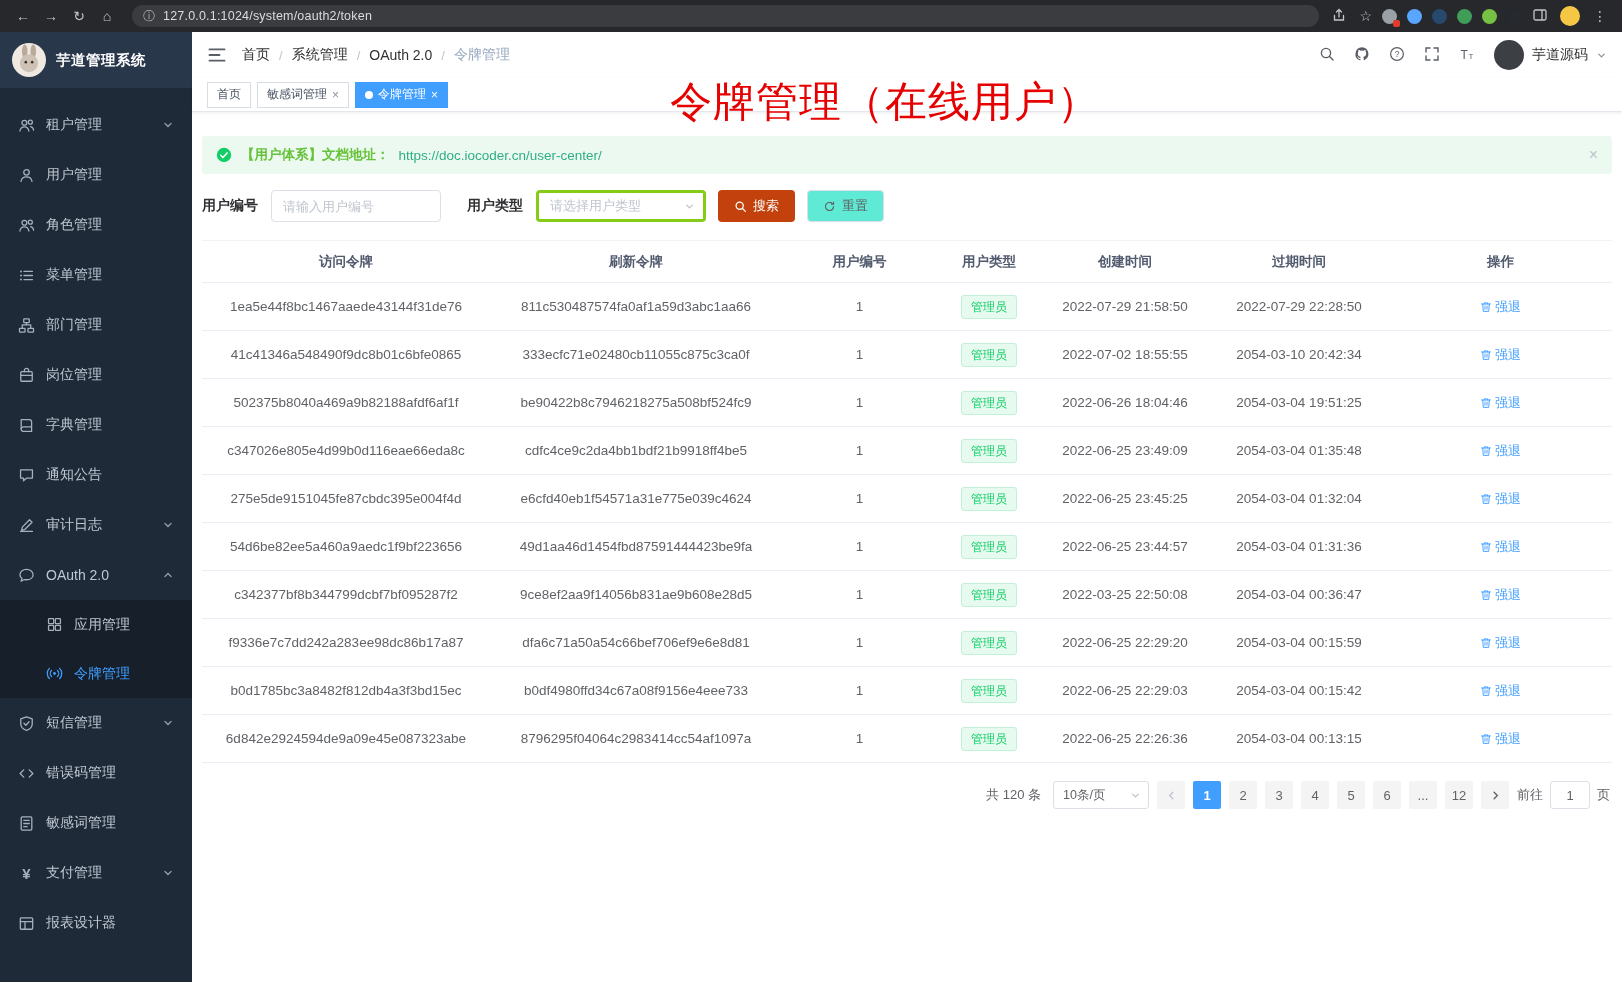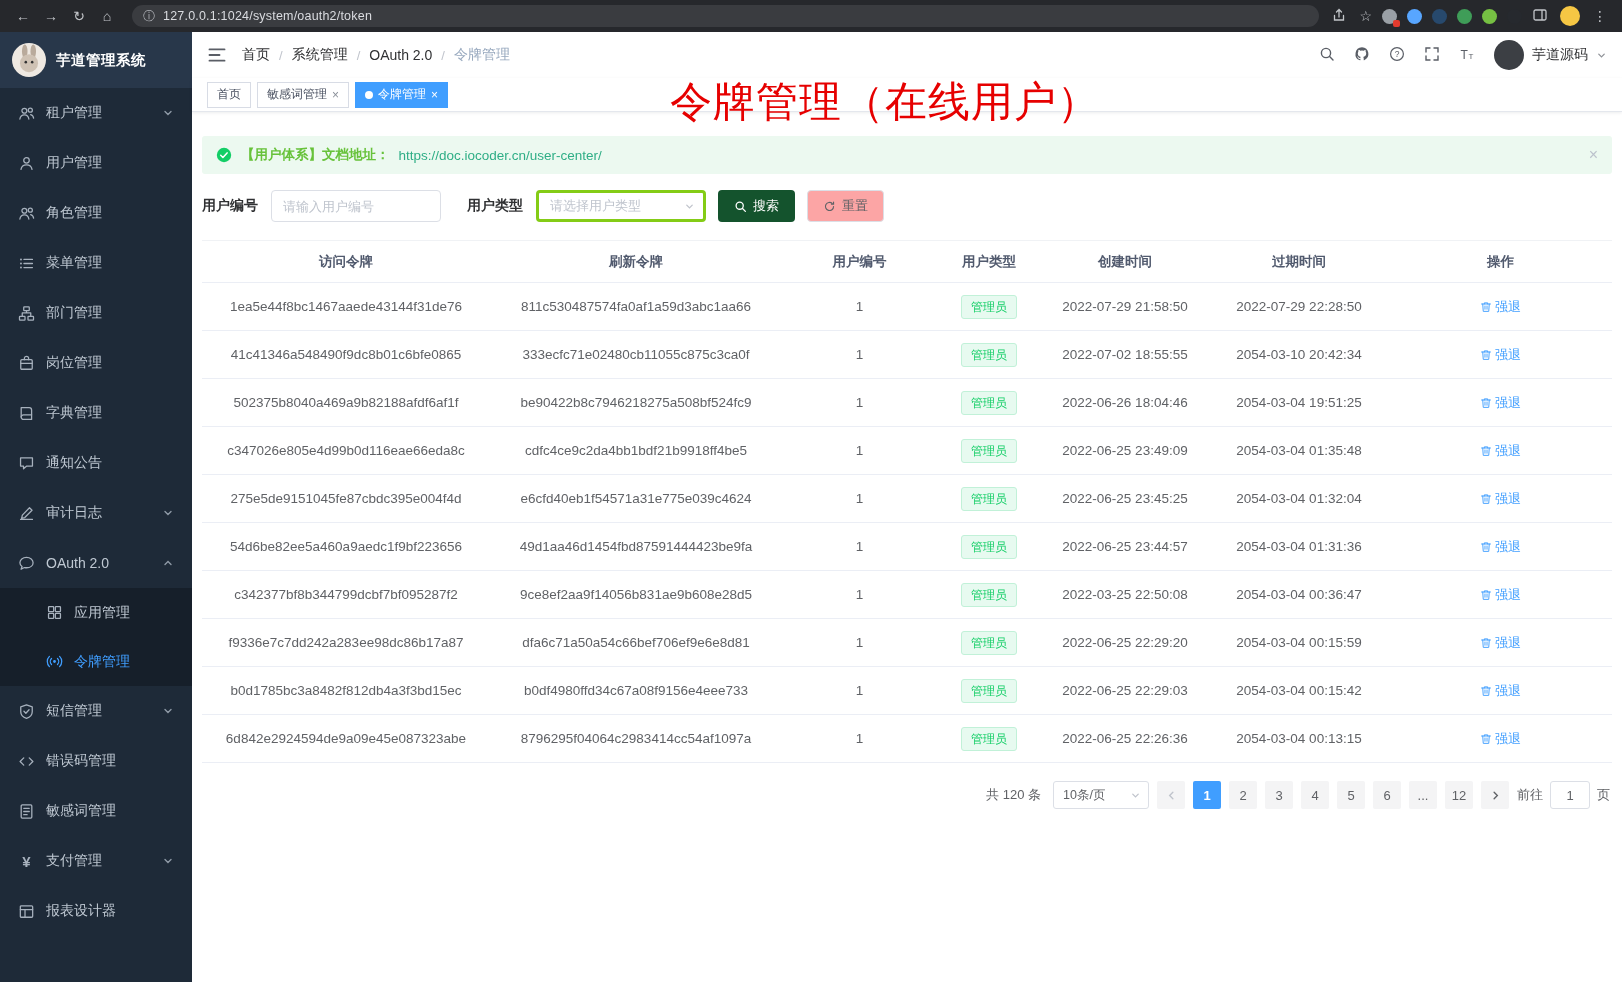--- a/index.html
+++ b/index.html
@@ -19,21 +19,21 @@
   .ext-badge { position: absolute; right: -3px; bottom: -3px; width: 7px; height: 7px; background: #e23b2e; border-radius: 2px; }
   .avatar-smiley { width: 20px; height: 20px; border-radius: 50%; background: #f6c744; display: inline-block; }
   .kebab { color: #c2c5c9; font-size: 14px; cursor: pointer; padding: 0 3px; }
   .star { color: #c2c5c9; font-size: 14px; cursor: pointer; }
 
   
   .app { display: flex; height: 950px; }
   .sidebar { width: 192px; background: #1e2a38; flex-shrink: 0; display: flex; flex-direction: column; }
   .logo-row { height: 56px; background: #28374a; display: flex; align-items: center; gap: 10px; padding: 0 12px; flex-shrink: 0; }
   .logo-title { color: #fff; font-size: 14.5px; font-weight: 700; letter-spacing: .5px; white-space: nowrap; }
-  .menu { flex: 1; overflow: hidden; padding-top: 0; }
+  .menu { flex: 1; overflow: hidden; padding-top: 12px; }
   .menu-item { height: 50px; display: flex; align-items: center; padding: 0 18px; color: #bfc8d2; font-size: 14px; cursor: pointer; }
   .menu-item .mi-icon { width: 17px; height: 17px; margin-right: 11px; color: #a7b1bd; display: flex; align-items: center; justify-content: center; flex-shrink: 0; }
   .svgi { width: 100%; height: 100%; }
   .mi-arrow { margin-left: auto; color: #8f9aa6; width: 12px; height: 12px; display: flex; }
   .chev { width: 100%; height: 100%; }
   .menu-item.sub { background: #161f2a; padding-left: 46px; height: 49px; }
   .menu-item.active { color: #409eff; }
   .menu-item.active .mi-icon { color: #409eff; }
   .yen-glyph { font-size: 15px; font-weight: 700; line-height: 1; }
 
@@ -70,22 +70,22 @@
   .alert-close { margin-left: auto; color: #bcc2cc; font-size: 16px; cursor: pointer; line-height: 1; }
 
   .search-form { display: flex; align-items: center; margin: 2px 0 18px; }
   .form-label { font-size: 14px; font-weight: 700; color: #303133; margin-right: 13px; white-space: nowrap; }
   .form-input { width: 170px; height: 32px; border: 1px solid #dcdfe6; border-radius: 4px; padding: 0 11px; font-size: 13px; color: #606266; outline: none; background: #fff; }
   .form-input::placeholder { color: #bfc4cd; }
   .form-select { width: 170px; height: 32px; border: 3px solid #84cc16; border-radius: 4px; padding: 0 8px 0 11px; font-size: 13px; color: #bfc4cd; display: flex; align-items: center; justify-content: space-between; cursor: pointer; background: #fff; }
   .gap26 { width: 26px; flex-shrink: 0; }
   .gap12 { width: 12px; flex-shrink: 0; }
   .btn { height: 32px; border-radius: 4px; font-size: 13px; display: inline-flex; align-items: center; gap: 6px; padding: 0 15px; cursor: pointer; border: 1px solid transparent; white-space: nowrap; }
-  .btn-primary { background: #14532d; color: #fff; }
-  .btn-plain { background: #fca5a5; border-color: #dcdfe6; color: #606266; }
+  .btn-primary { background: #c2410c; color: #fff; }
+  .btn-plain { background: #5eead4; border-color: #dcdfe6; color: #606266; }
   .bi { width: 13px; height: 13px; display: flex; }
 
   .data-table { width: 100%; border-collapse: collapse; table-layout: fixed; }
   .data-table th { height: 42px; font-size: 13.5px; font-weight: 700; color: #515a6e; text-align: center; border-top: 1px solid #f0f2f5; border-bottom: 1px solid #ebeef5; background: #fff; }
   .data-table td { height: 48px; font-size: 13.5px; color: #606266; text-align: center; border-bottom: 1px solid #ebeef5; overflow: hidden; white-space: nowrap; }
   .tag-success { display: inline-block; background: #e7faf0; border: 1px solid #c1f1d8; color: #13ce66; font-size: 12px; padding: 2px 9px; border-radius: 3px; line-height: 1.5; }
   .action-link { color: #409eff; display: inline-flex; align-items: center; gap: 3px; cursor: pointer; font-size: 13px; }
   .trash { width: 12px; height: 12px; }
 
   .pagination { display: flex; align-items: center; justify-content: flex-end; gap: 8px; margin: 18px 2px 0; font-size: 13px; color: #606266; }

